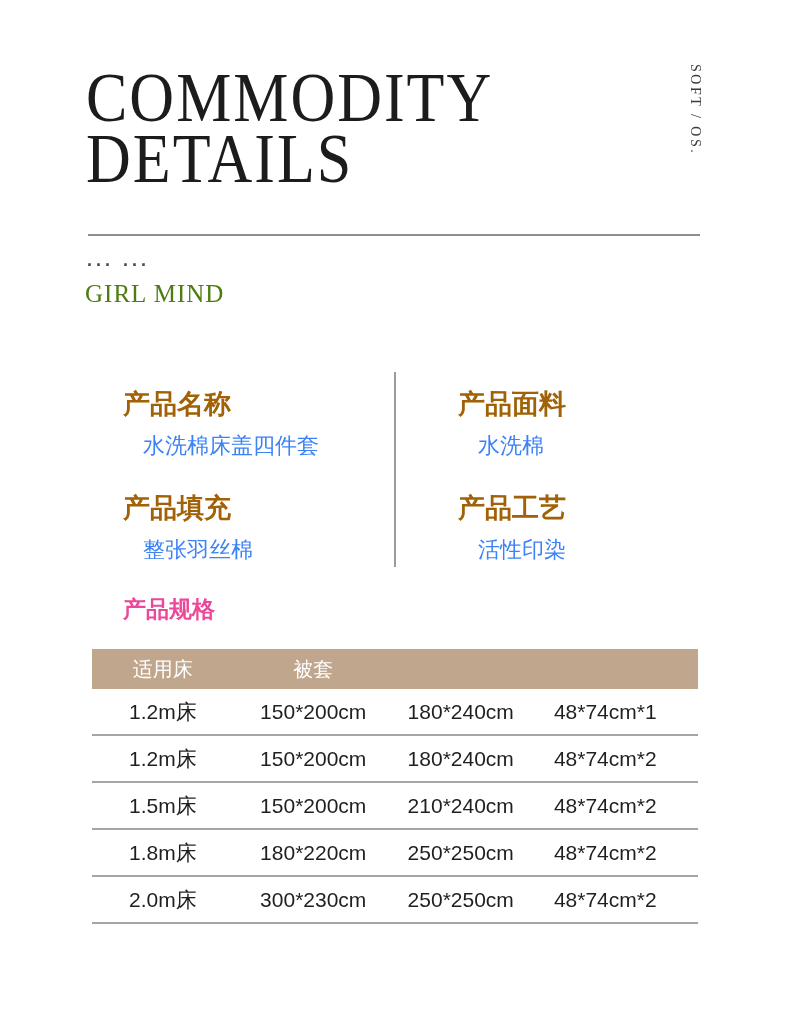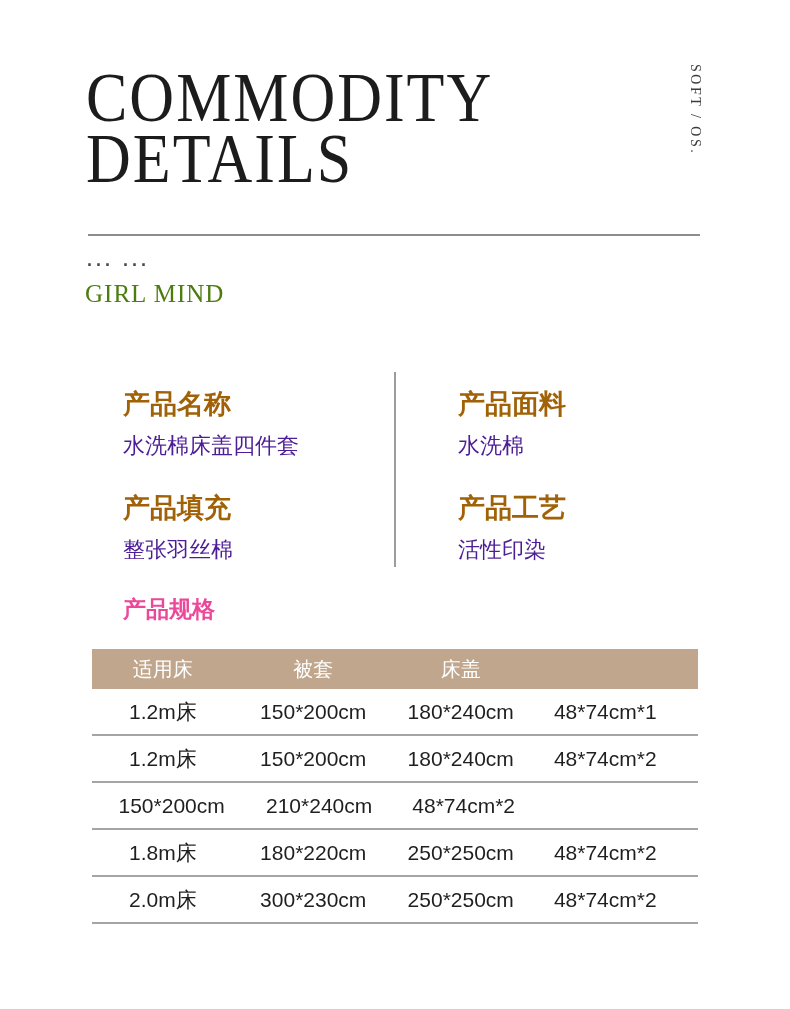--- a/index.html
+++ b/index.html
@@ -48,21 +48,21 @@
   .info-item{position:absolute;}
   .info-item.p1{left:123px;top:386px;}
   .info-item.p2{left:458px;top:386px;}
   .info-item.p3{left:123px;top:490px;}
   .info-item.p4{left:458px;top:490px;}
   .info-label{
     font-size:27px;font-weight:bold;color:#a16207;
     margin-bottom:9px;white-space:nowrap;
   }
   .info-value{
-    font-size:22px;color:#4c1d95;white-space:nowrap;
+    font-size:22px;color:#3b82f6;white-space:nowrap;margin-left:20px;
   }
   .v-divider{
     position:absolute;left:394px;top:372px;
     width:2px;height:195px;background:#9c9c9c;
   }
   
   .specs-title{
     position:absolute;left:123px;top:594px;
     font-size:23px;font-weight:bold;color:#ec4899;white-space:nowrap;
   }
@@ -127,36 +127,36 @@
   </div>
 
   <div class="v-divider"></div>
 
   <div class="specs-title">产品规格</div>
 
   <div class="spec-table">
     <div class="t-header">
       <div class="cell c0">适用床</div>
       <div class="cell c1">被套</div>
-      <div class="cell c2">床盖</div>
     </div>
 
     <div class="t-row">
       <div class="cell c0">1.2m床</div>
       <div class="cell c1">150*200cm</div>
       <div class="cell c2">180*240cm</div>
       <div class="cell c3">48*74cm*1</div>
     </div>
     <div class="t-row">
       <div class="cell c0">1.2m床</div>
       <div class="cell c1">150*200cm</div>
       <div class="cell c2">180*240cm</div>
       <div class="cell c3">48*74cm*2</div>
     </div>
     <div class="t-row">
+      <div class="cell c0">1.5m床</div>
       <div class="cell c1">150*200cm</div>
       <div class="cell c2">210*240cm</div>
       <div class="cell c3">48*74cm*2</div>
     </div>
     <div class="t-row">
       <div class="cell c0">1.8m床</div>
       <div class="cell c1">180*220cm</div>
       <div class="cell c2">250*250cm</div>
       <div class="cell c3">48*74cm*2</div>
     </div>

